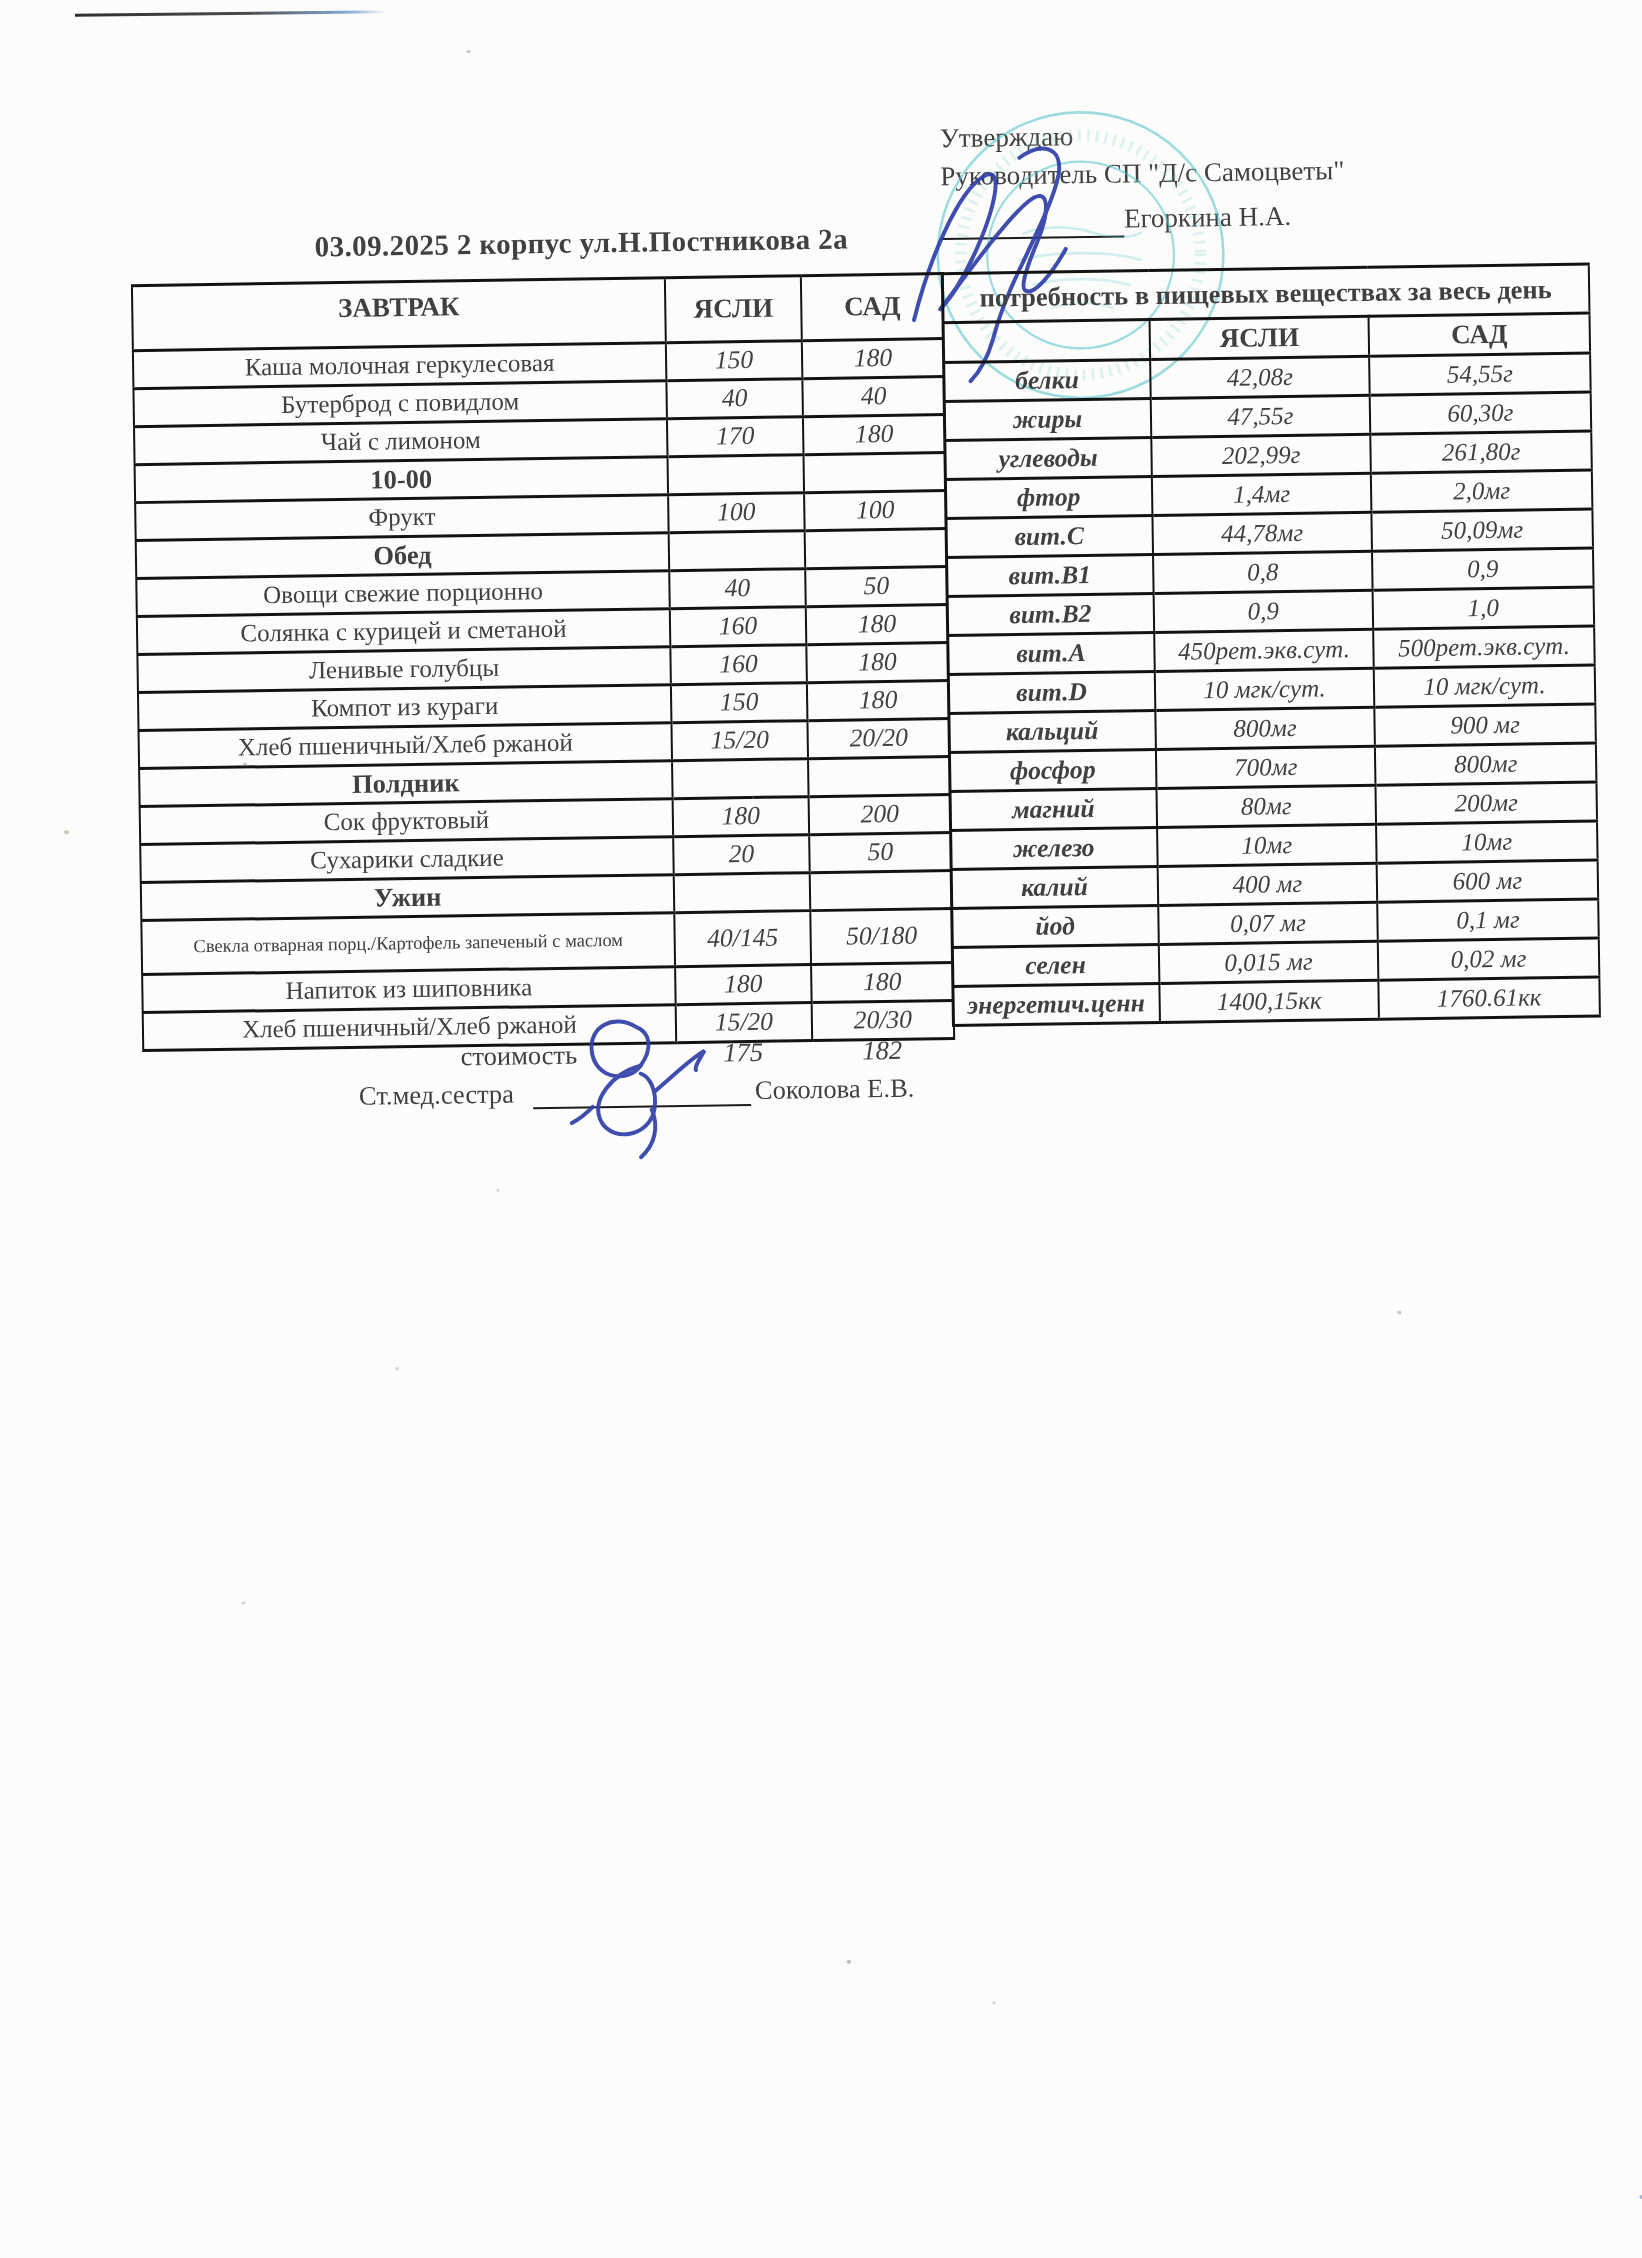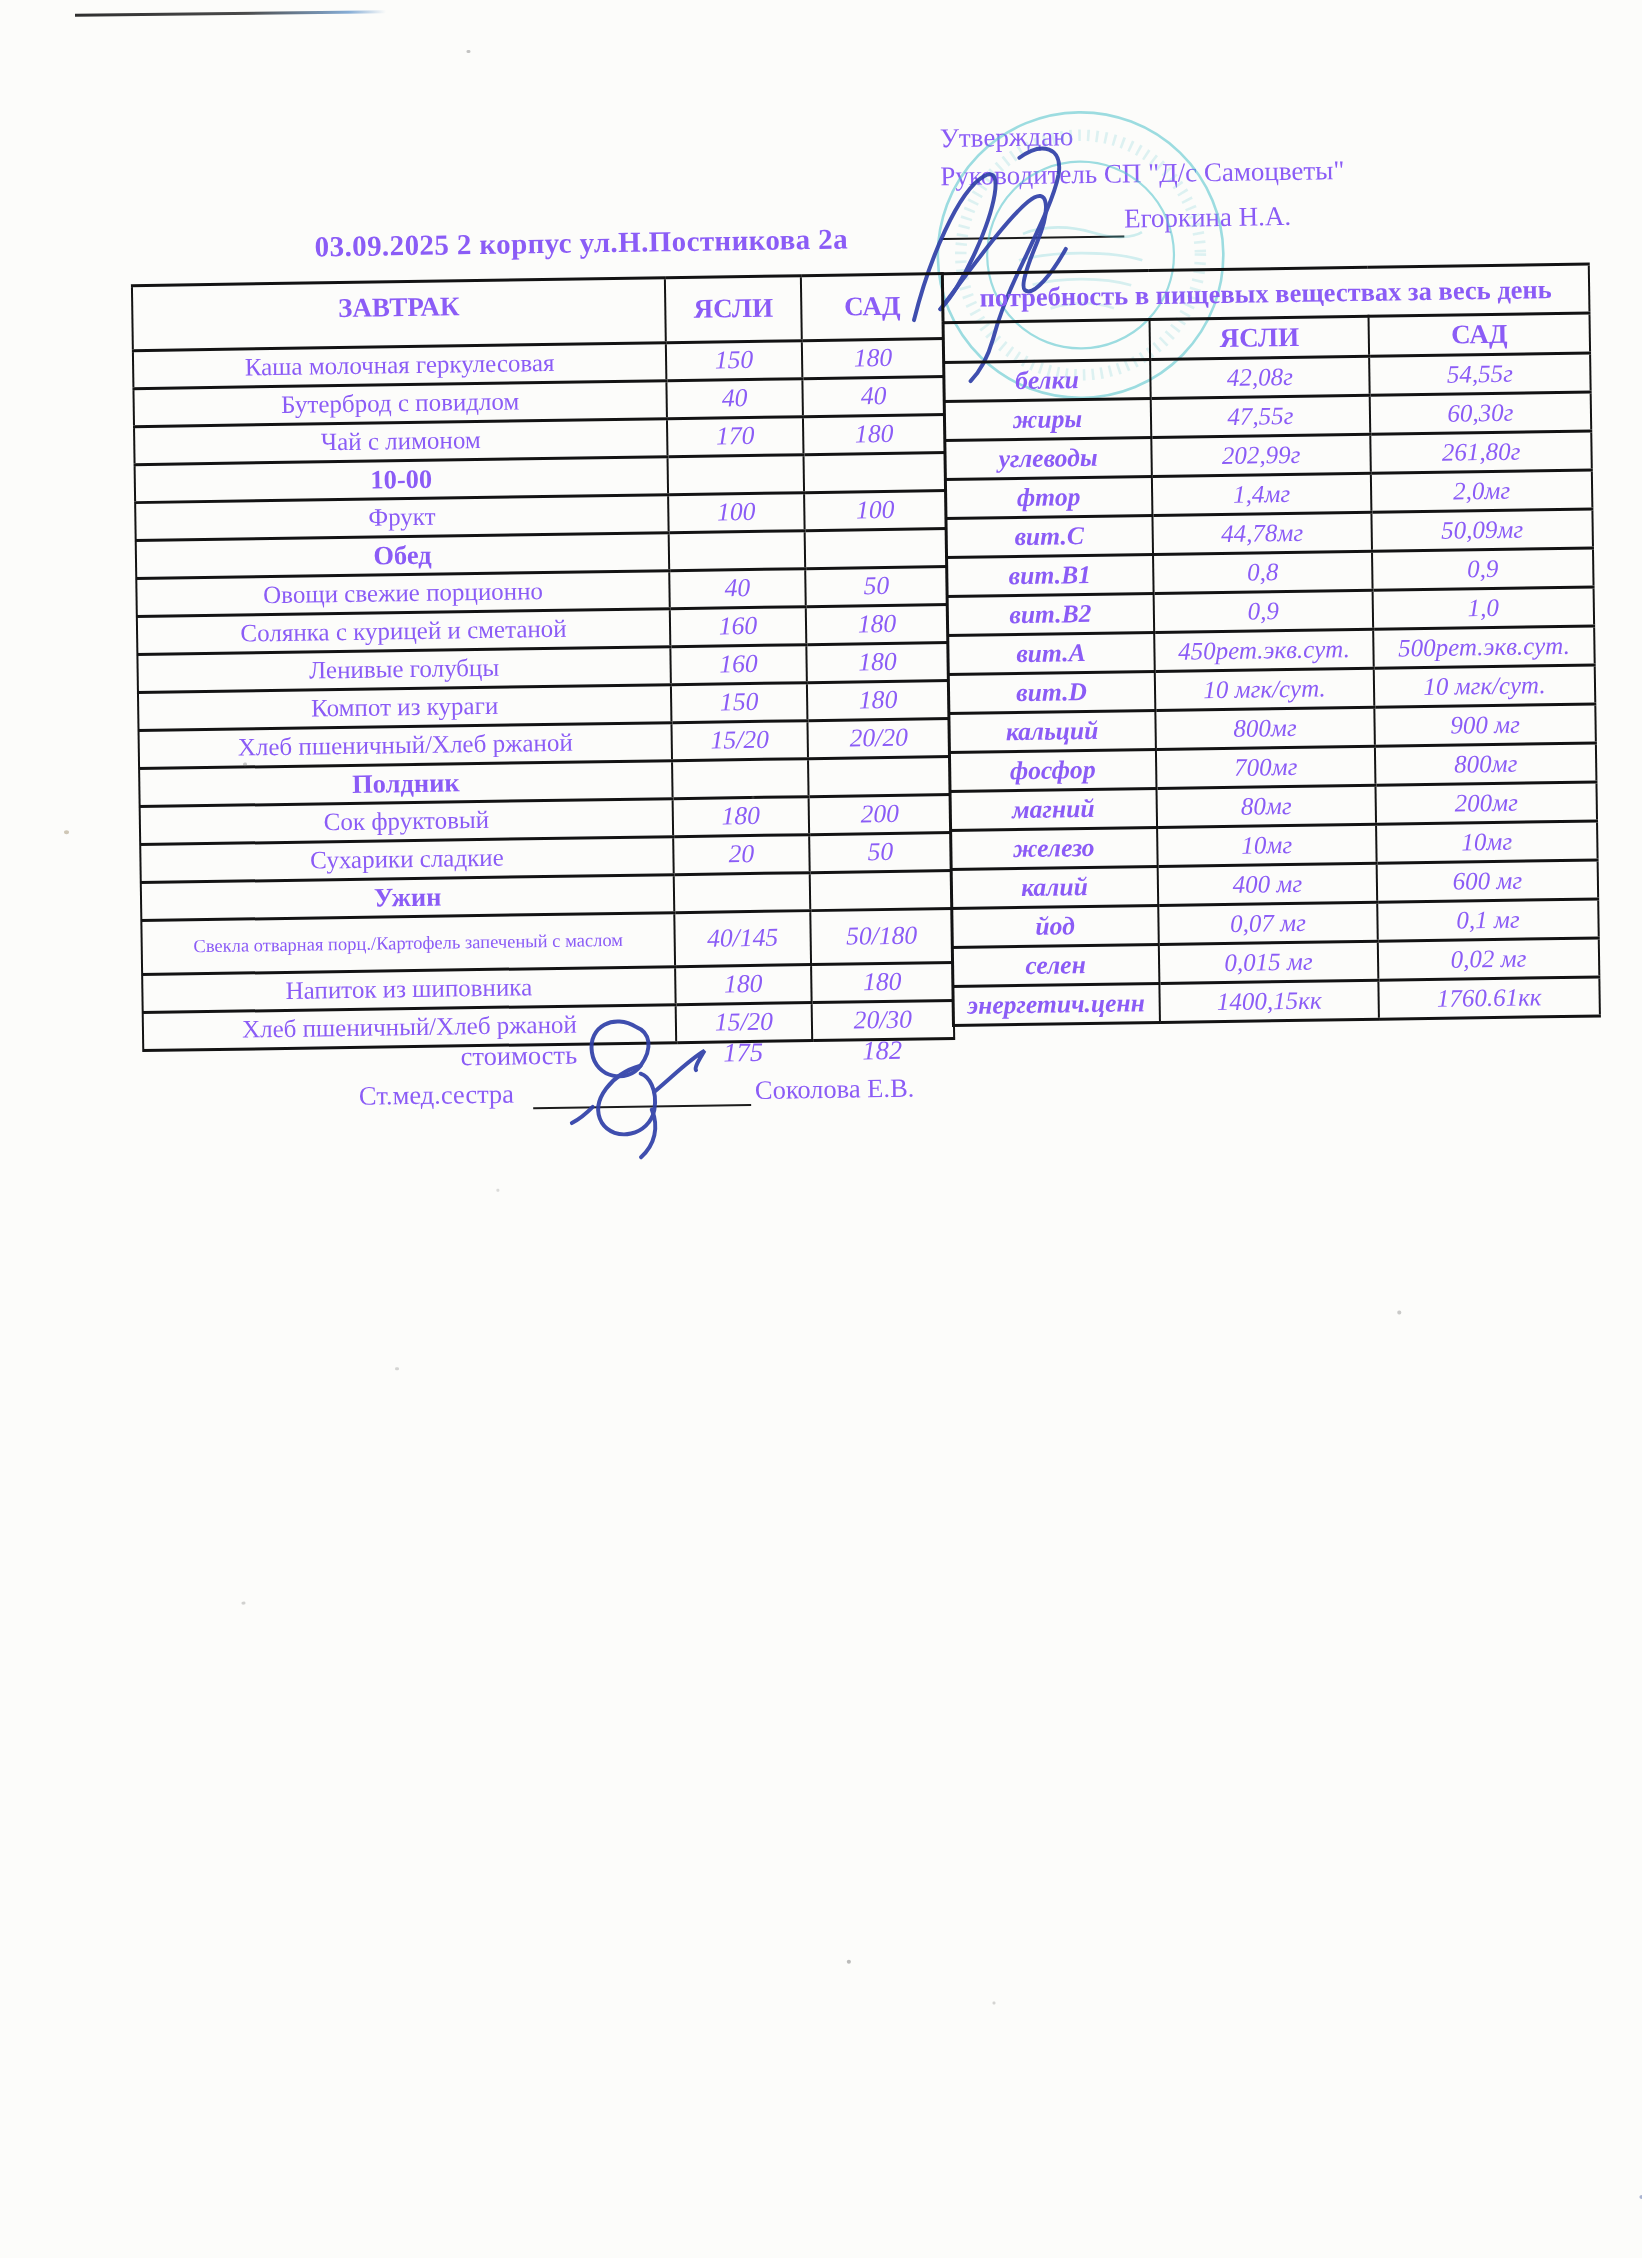--- a/index.html
+++ b/index.html
@@ -2,21 +2,21 @@
 <html style="font-size:14px"><head>
 <meta charset="utf-8">
 <style>
   html,body{margin:0;padding:0;background:#e8e8e8;}
   .page{
     position:relative;
     width:1643px;height:2258px;
     background:#fcfcfa;
     overflow:hidden;
     font-family:"Liberation Serif", serif;
-    color:#8b5cf6;
+    color:#404040;
   }
   .content{
     position:absolute;left:0;top:0;width:1643px;height:2258px;
     transform:rotate(-0.85deg);
     transform-origin:141px 291px;
   }
   
   .approval{
     position:absolute;left:942px;top:132px;
     font-size:27px;line-height:1.40;white-space:nowrap;

